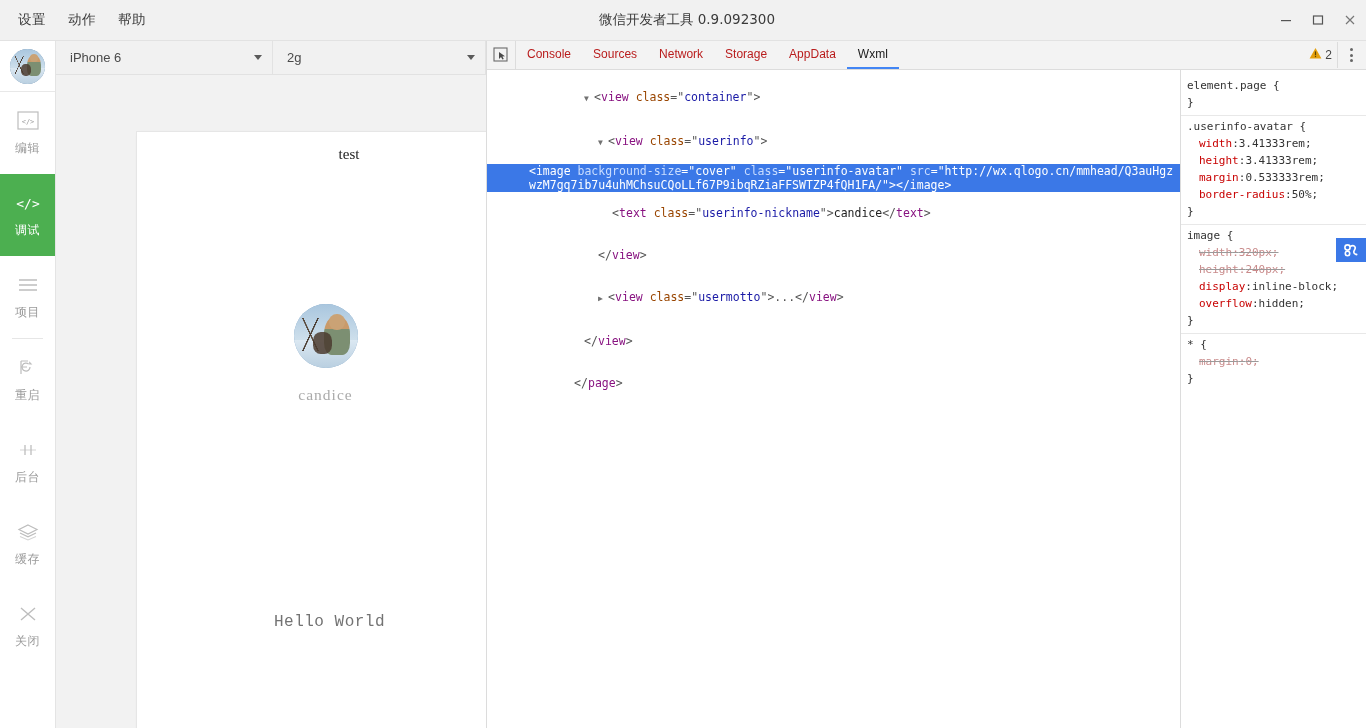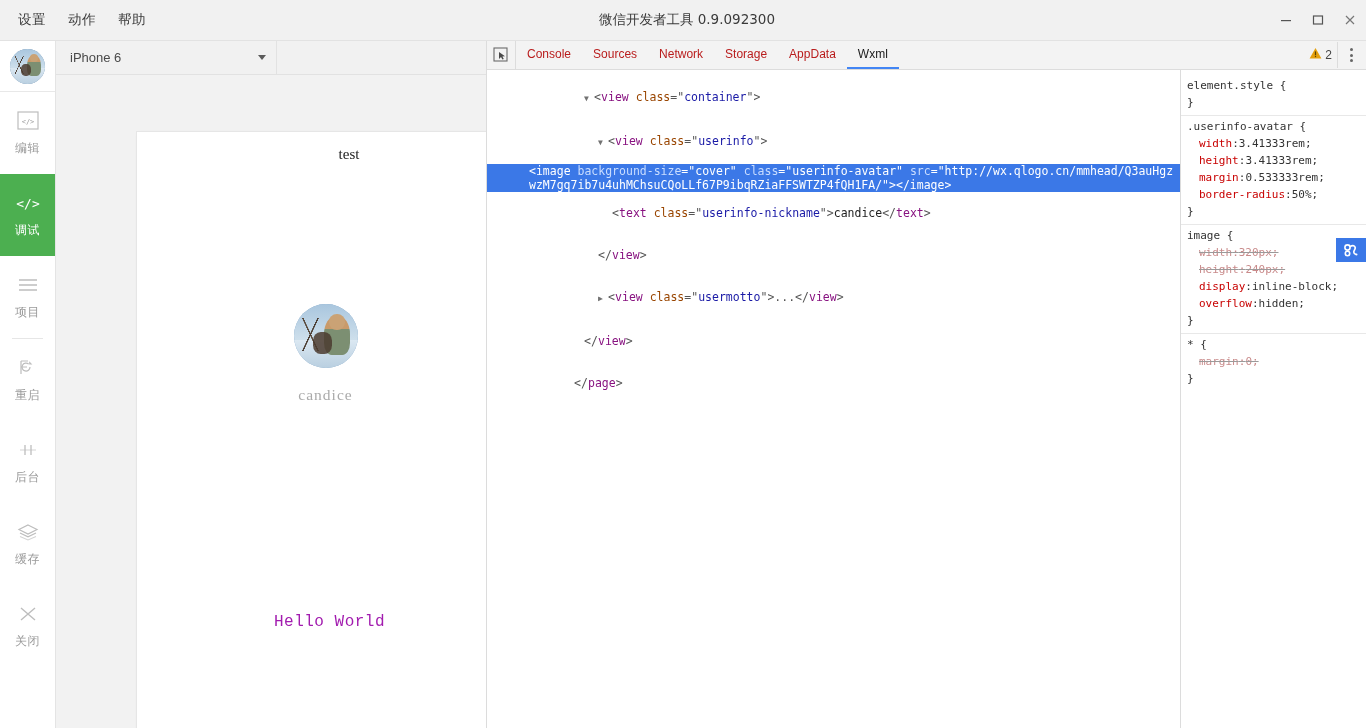--- a/index.html
+++ b/index.html
@@ -224,21 +224,21 @@
     font-family: "Liberation Serif", serif;
     letter-spacing: 1px;
     margin-top: 10px;
   }
   .usermotto {
     position: absolute;
     top: 467px;
     left: 8px; right: 0;
     text-align: center;
     font-size: 16px;
-    color: #a21caf;
+    color: #737373;
     font-family: "Liberation Mono", monospace;
     letter-spacing: 0.5px;
   }
   
   .avatar-art { position: absolute; inset: 0; }
   .aa-sky  { position:absolute; left:0; right:0; top:0; height:58%;
              background: linear-gradient(#a9c6de, #cfe0ec); }
   .aa-snow { position:absolute; left:0; right:0; bottom:0; height:44%;
              background: linear-gradient(#dbe8f2, #b9cfe0); }
   .aa-tree { position:absolute; left:8%; top:22%; width:38%; height:52%;
@@ -517,20 +517,24 @@
 
       <div class="rail-spacer"></div>
     </div>
 
     <div class="simcol">
       <div class="sim-toolbar">
         <div class="sim-select" id="sel-device">
           <span class="sel-val">iPhone 6</span>
           <span class="caret"></span>
         </div>
+        <div class="sim-select" id="sel-network">
+          <span class="sel-val">2g</span>
+          <span class="caret"></span>
+        </div>
       </div>
       <div class="sim-stage">
         <div class="phone">
           <div class="phone-inner">
             <div class="page-title">test</div>
             <div class="userinfo">
               <div class="userinfo-avatar">
                 <div class="avatar-art">
                   <div class="aa-sky"></div>
                     <div class="aa-snow"></div>
@@ -616,21 +620,21 @@
 
           <div class="dom-line" style="padding-left:4px;">
             <span class="tok-punc">&lt;/</span><span class="tok-tag">page</span><span class="tok-punc">&gt;</span>
           </div>
 
         </div>
 
         <div class="css-pane">
 
           <div class="css-rule">
-            <div class="css-sel">element.style {</div>
+            <div class="css-sel">element.page {</div>
             <div class="css-sel">}</div>
           </div>
 
           <div class="css-rule">
             <div class="css-sel">.userinfo-avatar {</div>
             <div class="css-decl">
               <span class="css-prop">width</span><span class="css-value">:</span><span class="css-value">3.41333rem;</span>
             </div>
             <div class="css-decl">
               <span class="css-prop">height</span><span class="css-value">:</span><span class="css-value">3.41333rem;</span>

